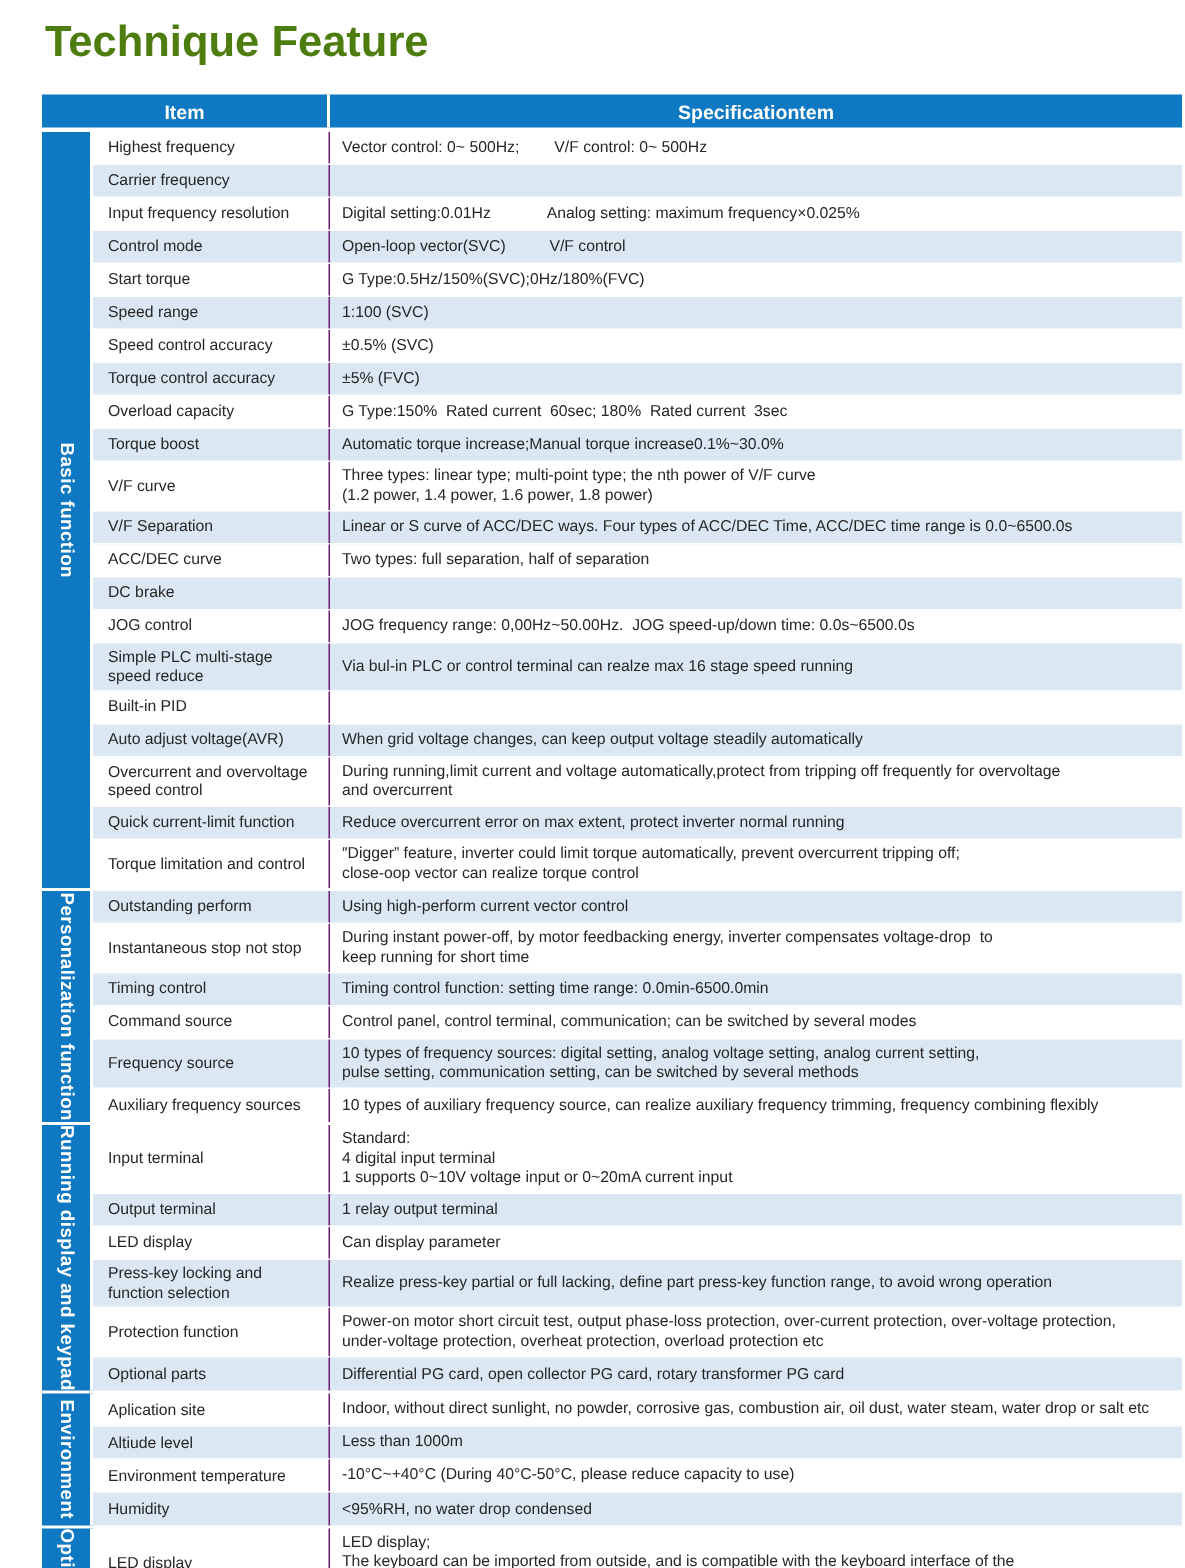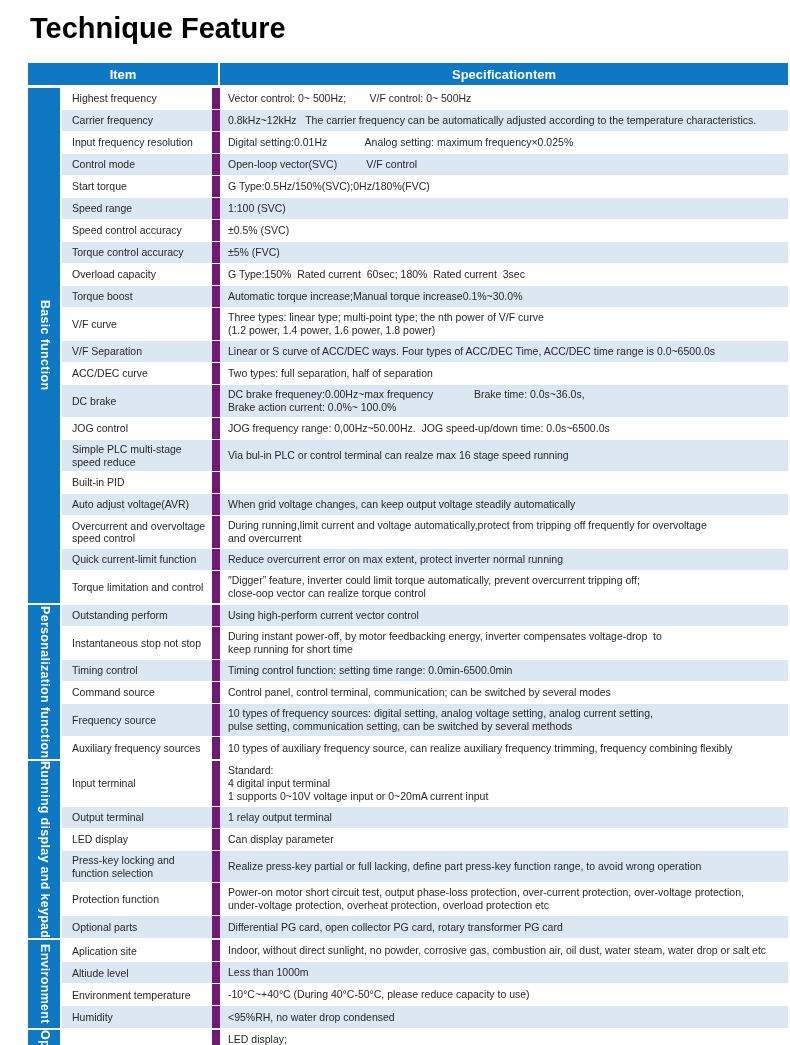--- a/index.html
+++ b/index.html
@@ -9,21 +9,21 @@
     min-height: 1045px;
     font-family: "Liberation Sans", sans-serif;
     color: #262626;
   }
   .page { width: 790px; padding-top: 10px; }
 
   .page-title {
     margin: 2px 0 18px 30px;
     font-size: 29px;
     font-weight: bold;
-    color: #000000;
+    color: #4d7c0f;
     letter-spacing: 0px;
   }
 
   .spec-table { margin: 0 2px 0 28px; }
 
   
   .thead { display: flex; background: #0e78c2; height: 22px; }
   .th {
     color: #ffffff; font-weight: bold; font-size: 13px;
     display: flex; align-items: center; justify-content: center;
@@ -52,21 +52,21 @@
     letter-spacing: 0.3px;
   }
   .rows { flex: 1; display: flex; flex-direction: column; }
 
   .row { display: flex; min-height: 22px; border-bottom: 1px solid #ffffff; }
   .row.tint { background: #dbe8f4; }
   .rows .row:last-child { border-bottom: none; }
 
   .cell-item {
     width: 158px;
-    border-right: 8px solid #701a75;
+    border-right: 1px solid #701a75;
     display: flex; align-items: center;
     padding: 3px 4px 3px 10px;
     font-size: 10.5px;
     line-height: 12.5px;
     white-space: pre-wrap;
   }
   .cell-spec {
     flex: 1;
     display: flex; align-items: center;
     padding: 3px 2px 3px 8px;
@@ -89,21 +89,20 @@
     <div class="tbody" id="tbody">
         <div class="section">
           <div class="side-label">Basic function</div>
           <div class="rows">
             <div class="row">
               <div class="cell-item">Highest frequency</div>
               <div class="cell-spec">Vector control: 0~ 500Hz;        V/F control: 0~ 500Hz</div>
             </div>
             <div class="row tint">
               <div class="cell-item">Carrier frequency</div>
-              <div class="cell-spec">0.8kHz~12kHz   The carrier frequency can be automatically adjusted according to the temperature characteristics.</div>
             </div>
             <div class="row">
               <div class="cell-item">Input frequency resolution</div>
               <div class="cell-spec">Digital setting:0.01Hz             Analog setting: maximum frequency×0.025%</div>
             </div>
             <div class="row tint">
               <div class="cell-item">Control mode</div>
               <div class="cell-spec">Open-loop vector(SVC)          V/F control</div>
             </div>
             <div class="row">
@@ -138,22 +137,20 @@
             <div class="row tint">
               <div class="cell-item">V/F Separation</div>
               <div class="cell-spec">Linear or S curve of ACC/DEC ways. Four types of ACC/DEC Time, ACC/DEC time range is 0.0~6500.0s</div>
             </div>
             <div class="row">
               <div class="cell-item">ACC/DEC curve</div>
               <div class="cell-spec">Two types: full separation, half of separation</div>
             </div>
             <div class="row tint">
               <div class="cell-item">DC brake</div>
-              <div class="cell-spec">DC brake frequeney:0.00Hz~max frequency              Brake time: 0.0s~36.0s,
-Brake action current: 0.0%~ 100.0%</div>
             </div>
             <div class="row">
               <div class="cell-item">JOG control</div>
               <div class="cell-spec">JOG frequency range: 0,00Hz~50.00Hz.  JOG speed-up/down time: 0.0s~6500.0s</div>
             </div>
             <div class="row tint">
               <div class="cell-item">Simple PLC multi-stage
 speed reduce</div>
               <div class="cell-spec">Via bul-in PLC or control terminal can realze max 16 stage speed running</div>
             </div>

